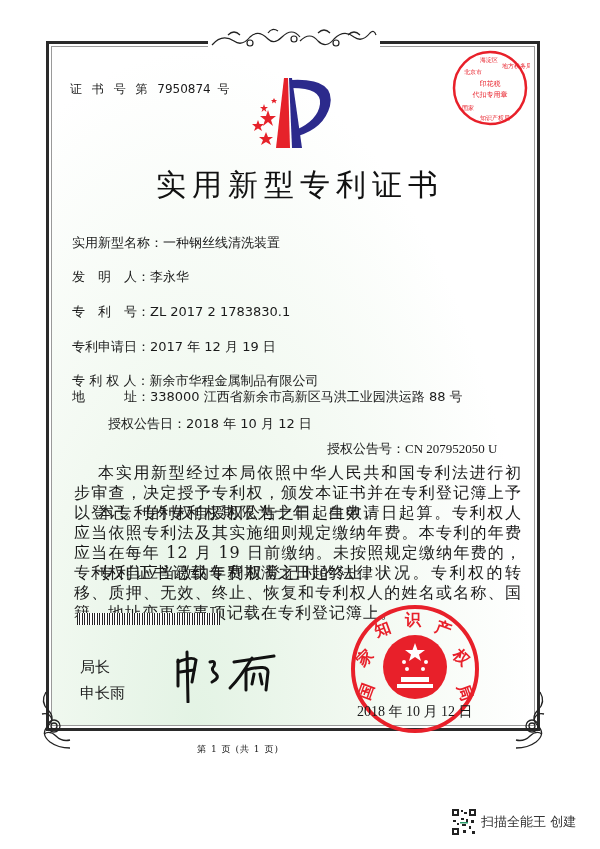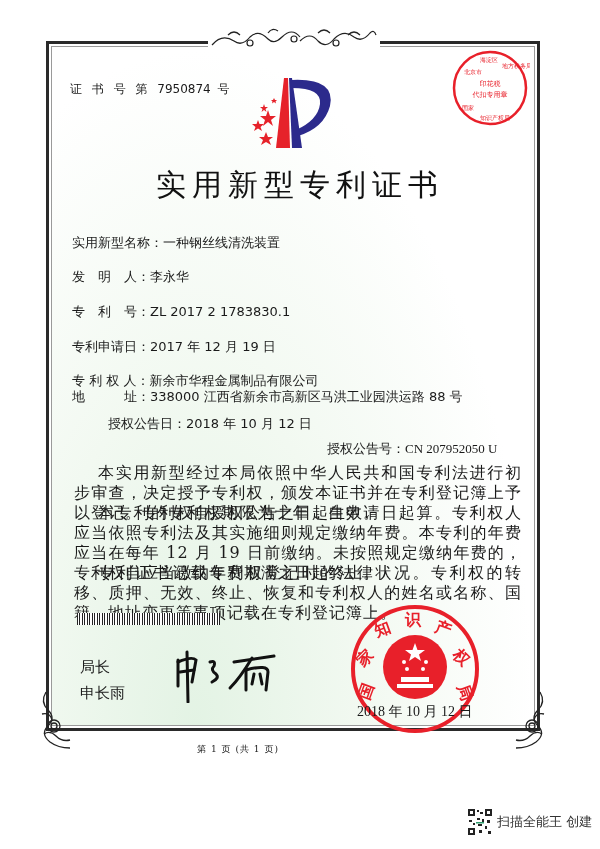--- a/index.html
+++ b/index.html
@@ -51,21 +51,21 @@
   .stamp-big { position:absolute; left:345px; top:603px; width:140px; height:132px; }
   .stamp-date {
     position:absolute; left:357px; top:703px; font-size:14px; color:#1a1a1a;
     font-family:"Liberation Serif","DejaVu Serif",serif;
   }
   .page-no {
     position:absolute; left:0; width:476px; text-align:center; top:743px; font-size:9px;
     font-family:"DejaVu Serif","Liberation Serif",serif; letter-spacing:1px;
   }
   .watermark {
-    position:absolute; left:467px; top:808px; display:flex; align-items:center; gap:4px;
+    position:absolute; left:451px; top:808px; display:flex; align-items:center; gap:4px;
     font-size:13px; color:#333; font-family:"DejaVu Sans","Liberation Sans",sans-serif;
   }
   .qr { width:26px; height:28px; }
 </style>
 </head>
 <body>
 
 <div class="frame"></div>
 
 <svg class="ornament-top" viewBox="0 0 172 28">

